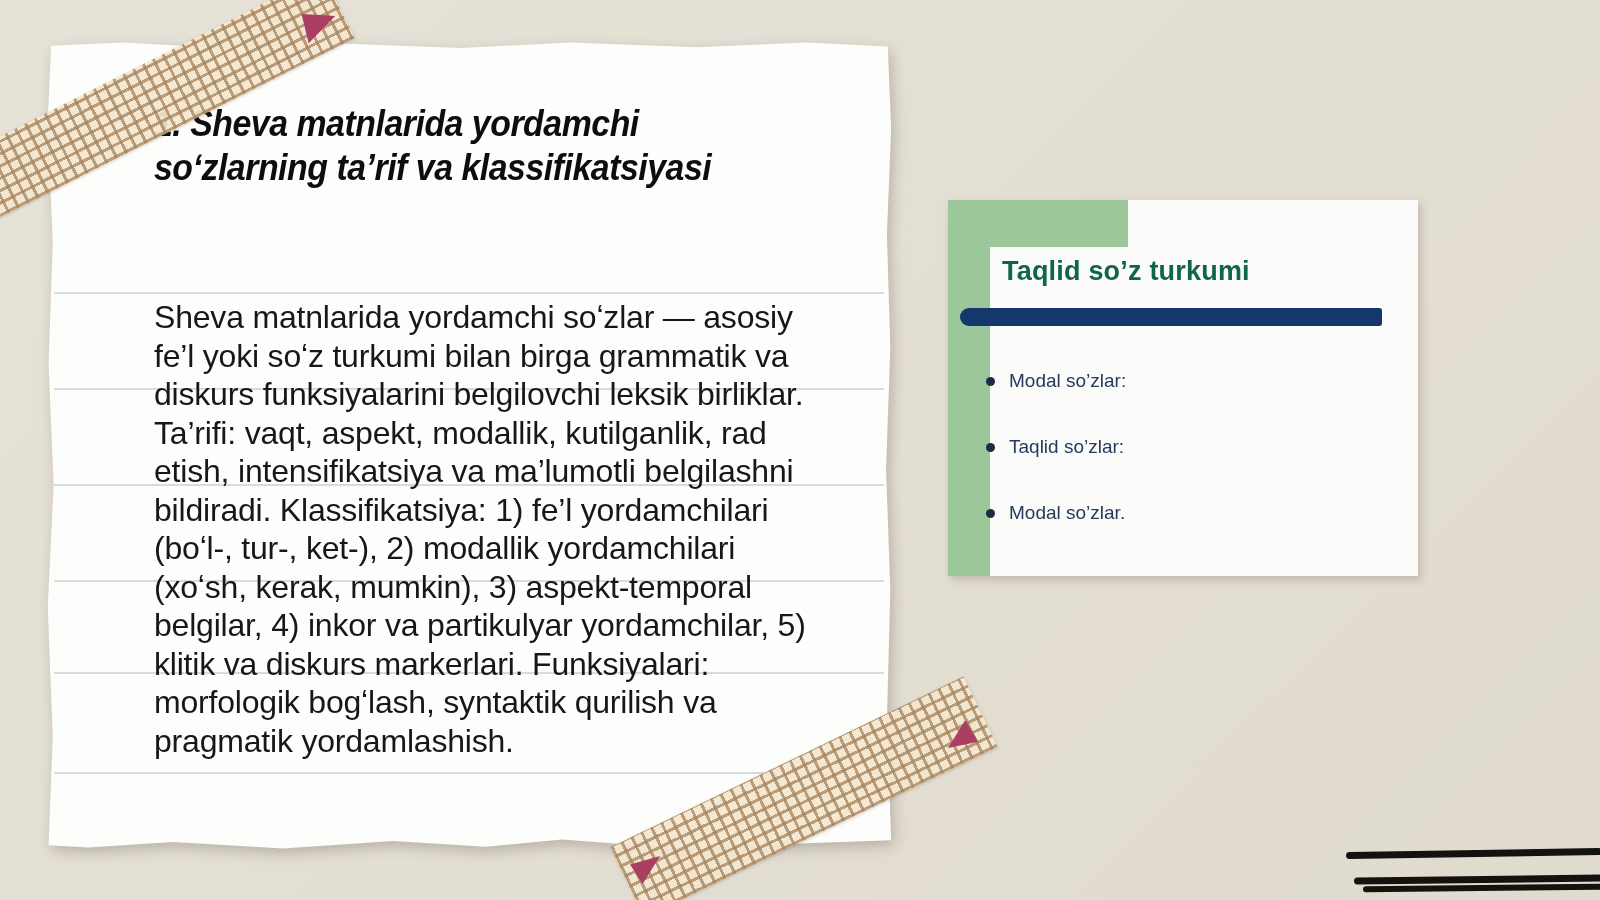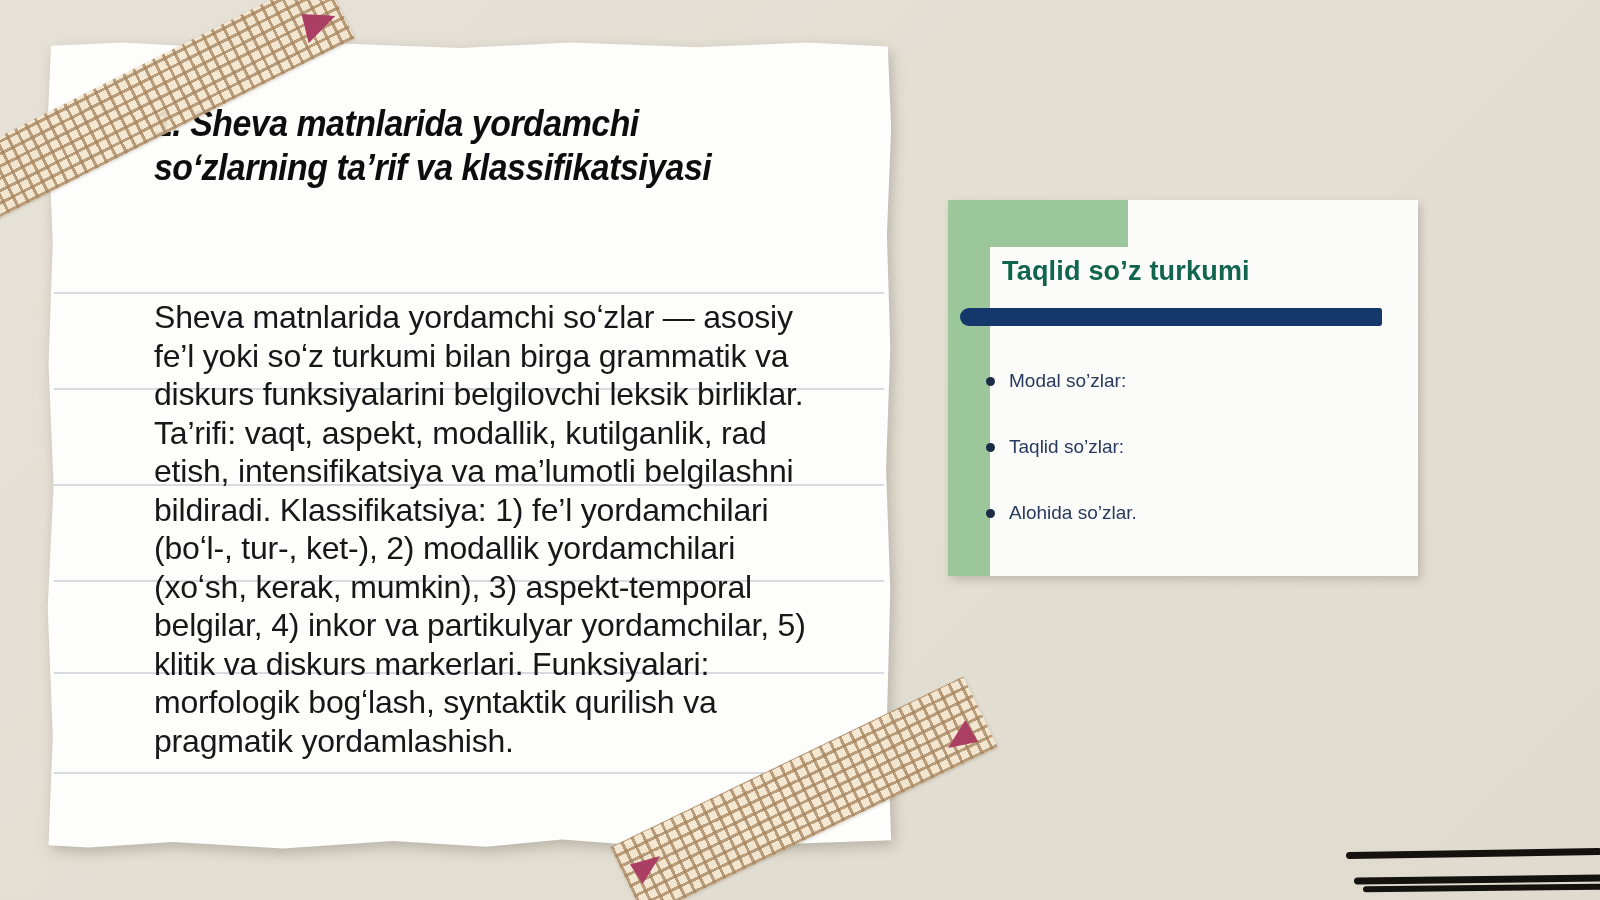--- a/index.html
+++ b/index.html
@@ -132,21 +132,21 @@
       <div class="bullet-row">
         <span class="bullet-dot"></span>
         <span class="bullet-label">Modal so’zlar:</span>
       </div>
       <div class="bullet-row">
         <span class="bullet-dot"></span>
         <span class="bullet-label">Taqlid so’zlar:</span>
       </div>
       <div class="bullet-row">
         <span class="bullet-dot"></span>
-        <span class="bullet-label">Alohida so’zlar.</span>
+        <span class="bullet-label">Modal so’zlar.</span>
       </div>
     </div>
   </div>
 
   <div class="abs stroke stroke-1"></div>
   <div class="abs stroke stroke-2"></div>
   <div class="abs stroke stroke-3"></div>
 
 </div>
 

